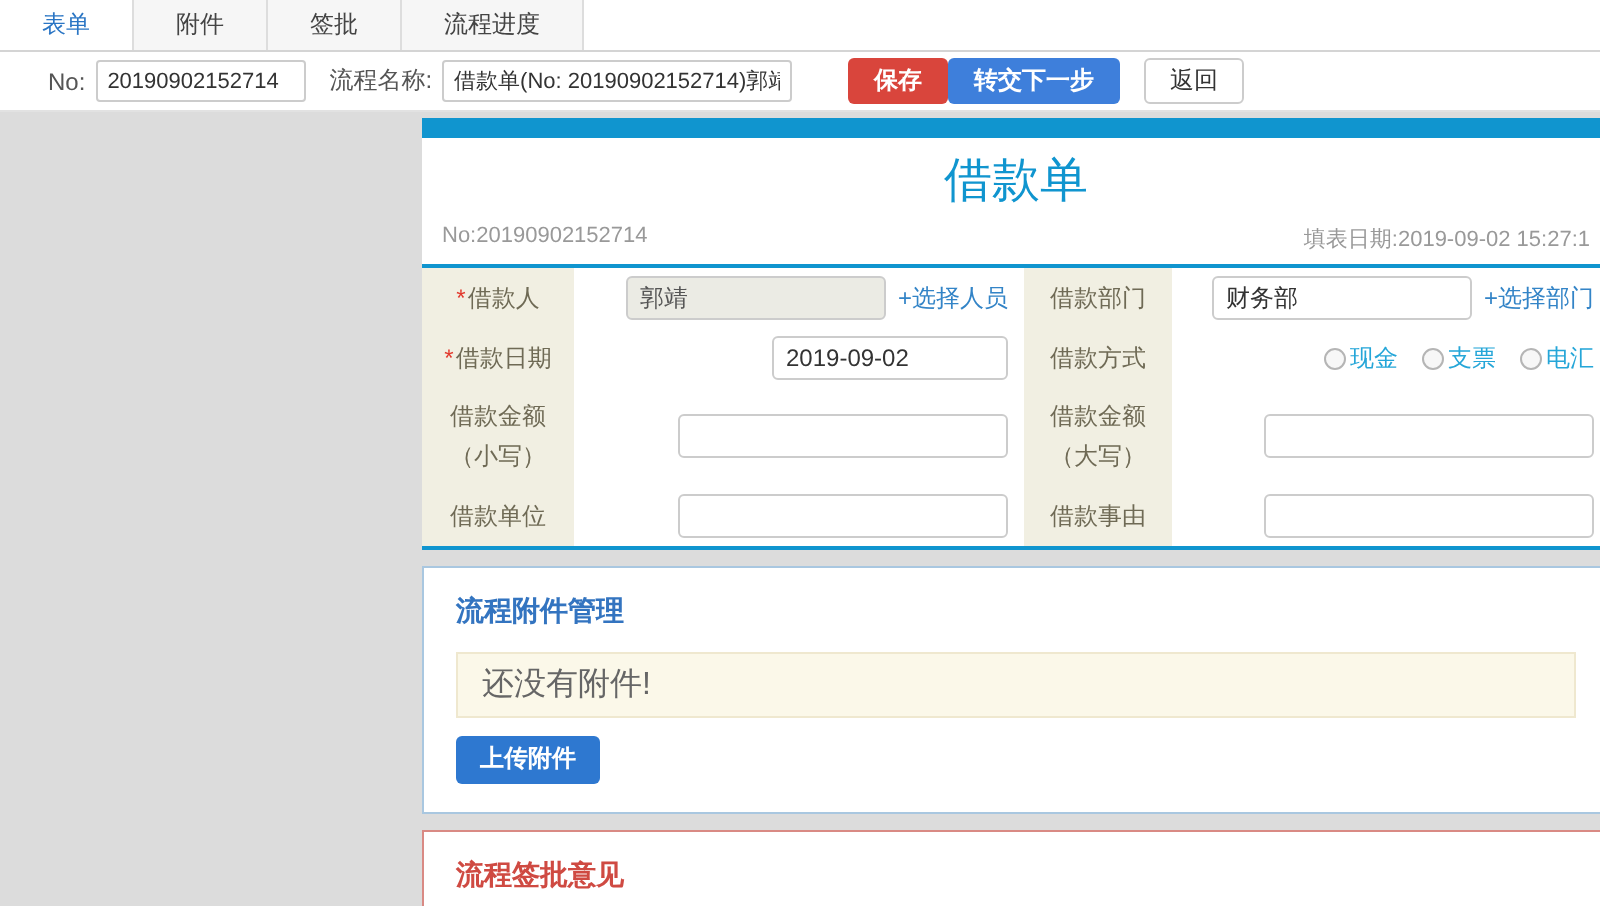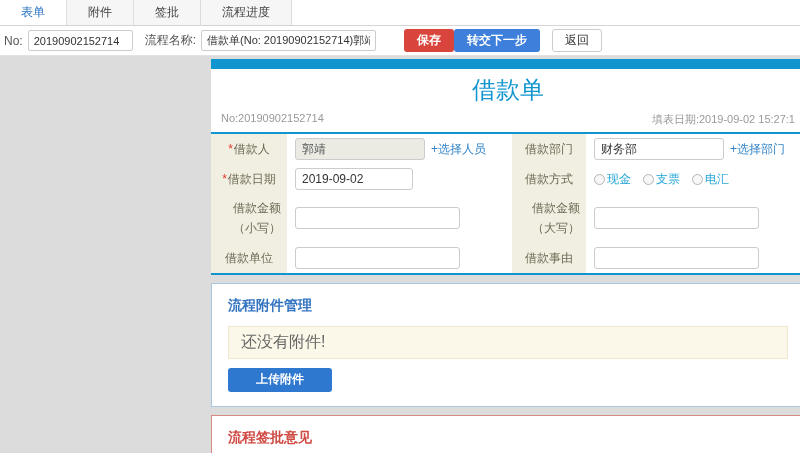--- a/index.html
+++ b/index.html
@@ -7,21 +7,21 @@
   body {
     font-family: "Liberation Sans", "DejaVu Sans", sans-serif;
     font-size: 12px; color: #333; background: #dcdcdc;
   }
   
   .tabbar { display: flex; background: #fff; border-bottom: 1px solid #d4d4d4; height: 26px; }
   .tab { padding: 0 21px; line-height: 25px; border-right: 1px solid #ddd; background: #f6f6f6;
          color: #444; font-size: 12px; cursor: pointer; }
   .tab.active { background: #fff; color: #2a75c4; }
   
-  .toolbar { display: flex; align-items: center; background: #fff; height: 30px; padding: 0 4px;
+  .toolbar { display: flex; align-items: center; background: #fff; height: 30px; padding: 0 24px;
              border-bottom: 1px solid #e2e2e2; }
   .toolbar .lab { color: #555; margin-right: 5px; }
   .tb-input { height: 21px; border: 1px solid #ccc; border-radius: 2px; padding: 0 5px;
               font-size: 11px; color: #333; font-family: inherit; }
   #no-input { width: 105px; margin-right: 12px; }
   #pname-input { width: 175px; }
   .btn { height: 23px; border-radius: 3px; font-size: 12px; padding: 0 12px; border: 1px solid transparent;
          cursor: pointer; font-family: inherit; }
   .btn-save { background: #d9453c; color: #fff; font-weight: bold; margin-left: 28px; }
   .btn-next { background: #3e7fdb; color: #fff; font-weight: bold; margin-left: 0; }
@@ -29,39 +29,39 @@
   
   .content { padding-top: 3px; }
   .panel { margin-left: 211px; width: 594px; background: #fff; }
   .blue-bar { height: 10px; background: #1095cf; }
   .form-title { text-align: center; color: #1095cf; font-size: 24px; padding: 5px 0 2px; }
   .meta { display: flex; justify-content: space-between; color: #999; font-size: 11px;
           padding: 4px 10px 5px; white-space: nowrap; }
   .form-table { border-top: 2px solid #1095cf; border-bottom: 2px solid #1095cf;
                 display: grid; grid-template-columns: 76px 225px 74px 1fr; }
   .lbl-cell { background: #f1efe2; color: #6f6a55; display: flex; align-items: center;
-              justify-content: center; text-align: right; padding: 4px 6px; line-height: 1.7; }
-  .fld-cell { display: flex; align-items: center; padding: 4px 8px; gap: 6px; background: #fff; }
+              justify-content: center; text-align: center; padding: 4px 6px; line-height: 1.7; }
+  .fld-cell { display: flex; align-items: center; padding: 4px 8px; gap: 6px; background: #fff; justify-content: flex-end; }
   .req { color: #e23a2e; margin-right: 1px; }
   .input { height: 22px; border: 1px solid #ccc; border-radius: 3px; padding: 0 6px;
            font-size: 12px; color: #333; background: #fff; font-family: inherit; }
   .input.disabled { background: #ebebe4; color: #555; }
   .w130 { width: 130px; } .w118 { width: 118px; } .w165 { width: 165px; }
   .link { color: #3384c7; text-decoration: none; cursor: pointer; white-space: nowrap; }
   .radio-group { display: flex; align-items: center; gap: 12px; }
   .radio-opt { display: flex; align-items: center; gap: 2px; cursor: pointer; }
   .radio { width: 11px; height: 11px; border-radius: 50%; border: 1px solid #b5b5b5;
            background: #f7f7f7; display: inline-block; }
   .radio-label { color: #25a6d8; }
   
   .panel-attach { margin-top: 8px; border: 1px solid #a9c7e0; padding: 13px 16px 14px; }
   .h-blue { color: #3374c0; font-size: 14px; font-weight: bold; }
   .alert { margin: 11px 0 9px; background: #fbf8e9; border: 1px solid #efe8cf; color: #666;
            padding: 5px 12px; font-size: 16px; }
-  .btn-upload { background: #2e78d0; color: #fff; height: 24px; padding: 0 28px; border: none;
+  .btn-upload { background: #2e78d0; color: #fff; height: 24px; padding: 0 12px; border: none;
                 border-radius: 3px; font-weight: bold; font-size: 12px; cursor: pointer; font-family: inherit; }
   
   .panel-approve { margin-top: 8px; border: 1px solid #d98a84; padding: 13px 16px 16px; height: 140px; }
   .h-red { color: #cf4a42; font-size: 14px; font-weight: bold; }
 </style>
 </head>
 <body>
 
 <div class="tabbar">
   <div class="tab active">表单</div>

